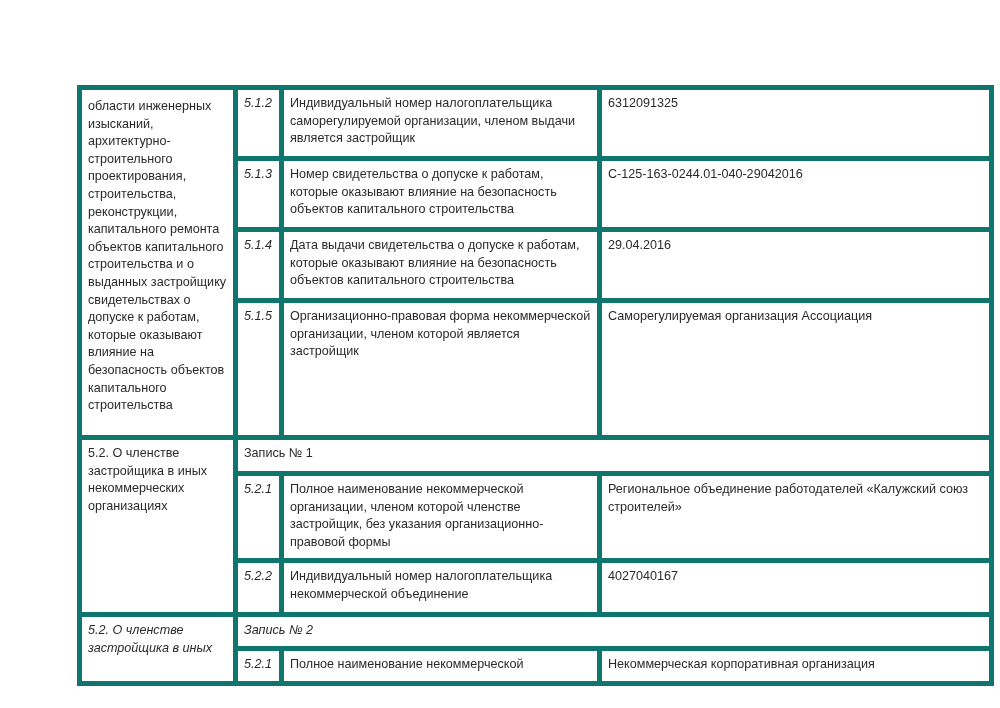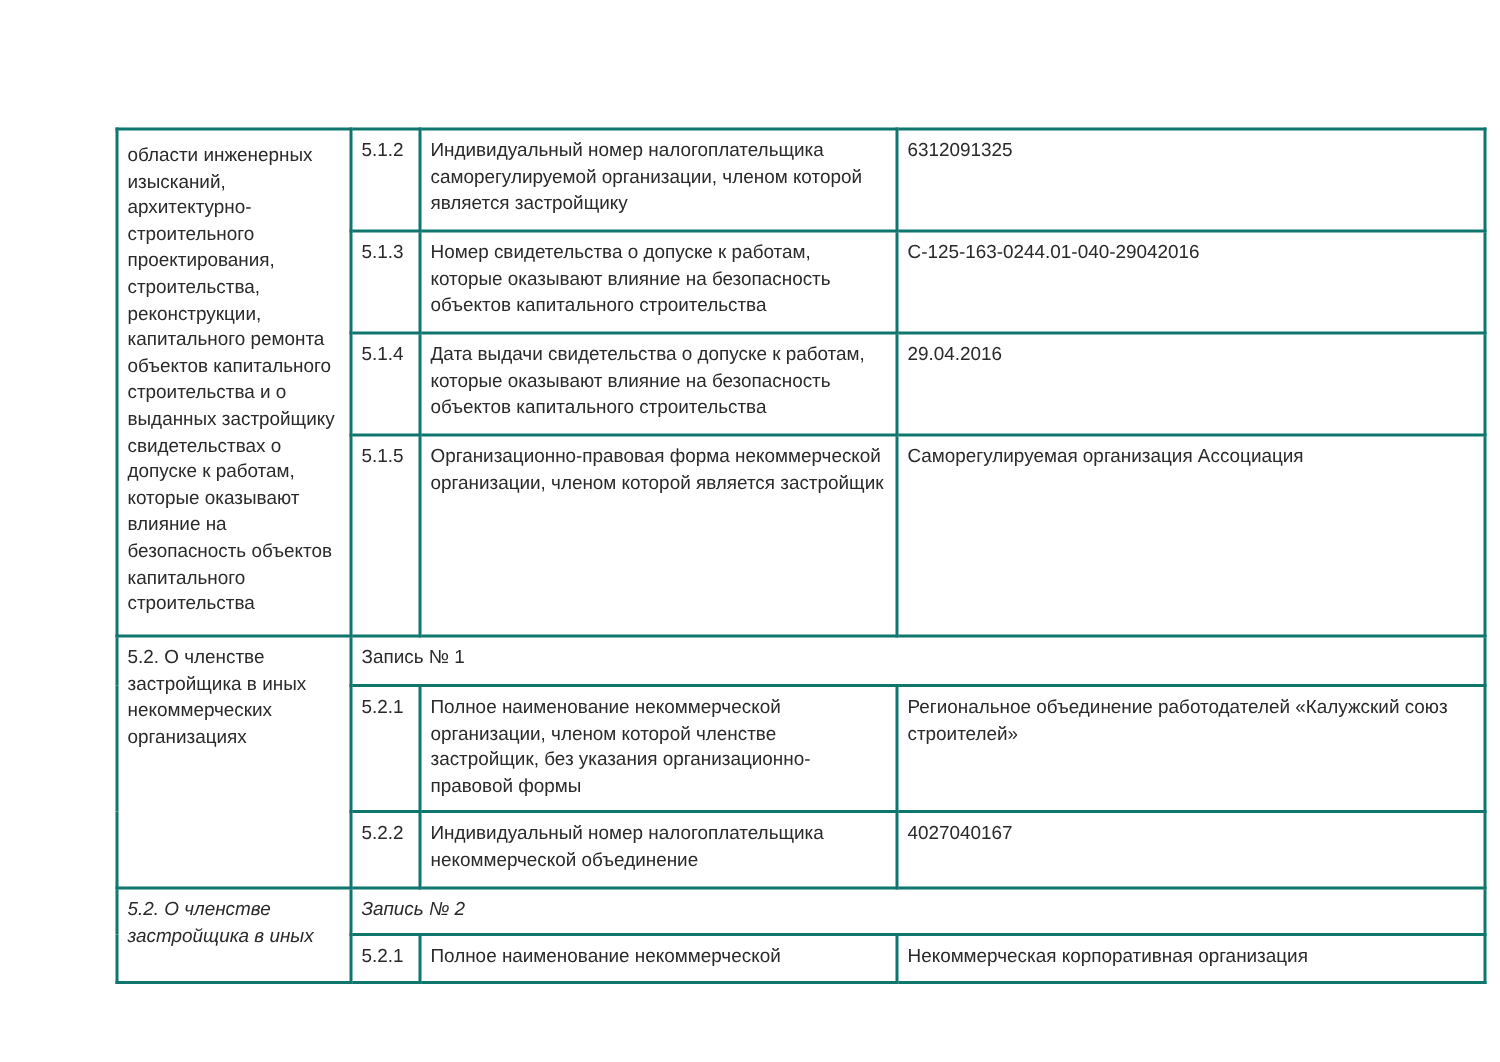--- a/index.html
+++ b/index.html
@@ -7,28 +7,28 @@
     width: 1000px; height: 708px; background: #fefefe; position: relative; overflow: hidden;
     font-family: "Liberation Sans", sans-serif; color: #2a2a2a;
   }
   .page { position: absolute; left: 0; top: 0; width: 1000px; height: 708px; background: #ffffff; }
   table.doc {
     position: absolute; left: 77px; top: 85px; width: 912px;
     border-collapse: collapse; table-layout: fixed;
     font-size: 12.6px; line-height: 17.6px;
   }
   table.doc td {
-    border: 2px solid #0f766e; vertical-align: top; padding: 5px 6px 3px 6px;
+    border: 5px solid #0f766e; vertical-align: top; padding: 5px 6px 3px 6px;
   }
   col.c-sec { width: 156px; }
   col.c-num { width: 46px; }
   col.c-lab { width: 318px; }
   col.c-val { width: 392px; }
   .sec { padding-top: 8px !important; }
-  .num { padding-left: 6px !important; }
+  .num { padding-left: 6px !important; font-style: italic; }
   tr.r512 td { height: 58px; }
   tr.r513 td { height: 58px; }
   tr.r514 td { height: 58px; }
   tr.r515 td { height: 124px; }
   tr.rz1 td { height: 23px; margin-left: 44px; }
   tr.r521 td { height: 74px; }
   tr.r522 td { height: 41px; margin-top: 32px; }
   tr.rz2 td { height: 21px; font-style: italic; }
   tr.r521b td { height: 22px; }
 </style>
@@ -40,21 +40,21 @@
   <colgroup>
         <col class="c-sec">
         <col class="c-num">
         <col class="c-lab">
         <col class="c-val">
       </colgroup>
   <tbody>
     <tr class="r512">
       <td rowspan="4" class="sec">области инженерных изысканий, архитектурно-строительного проектирования, строительства, реконструкции, капитального ремонта объектов капитального строительства и о выданных застройщику свидетельствах о допуске к работам, которые оказывают влияние на безопасность объектов капитального строительства</td>
       <td class="num">5.1.2</td>
-      <td>Индивидуальный номер налогоплательщика саморегулируемой организации, членом которой является застройщику</td>
+      <td>Индивидуальный номер налогоплательщика саморегулируемой организации, членом выдачи является застройщик</td>
       <td>6312091325</td>
     </tr>
     <tr class="r513">
       <td class="num">5.1.3</td>
       <td>Номер свидетельства о допуске к работам, которые оказывают влияние на безопасность объектов капитального строительства</td>
       <td>С-125-163-0244.01-040-29042016</td>
     </tr>
     <tr class="r514">
       <td class="num">5.1.4</td>
       <td>Дата выдачи свидетельства о допуске к работам, которые оказывают влияние на безопасность объектов капитального строительства</td>

